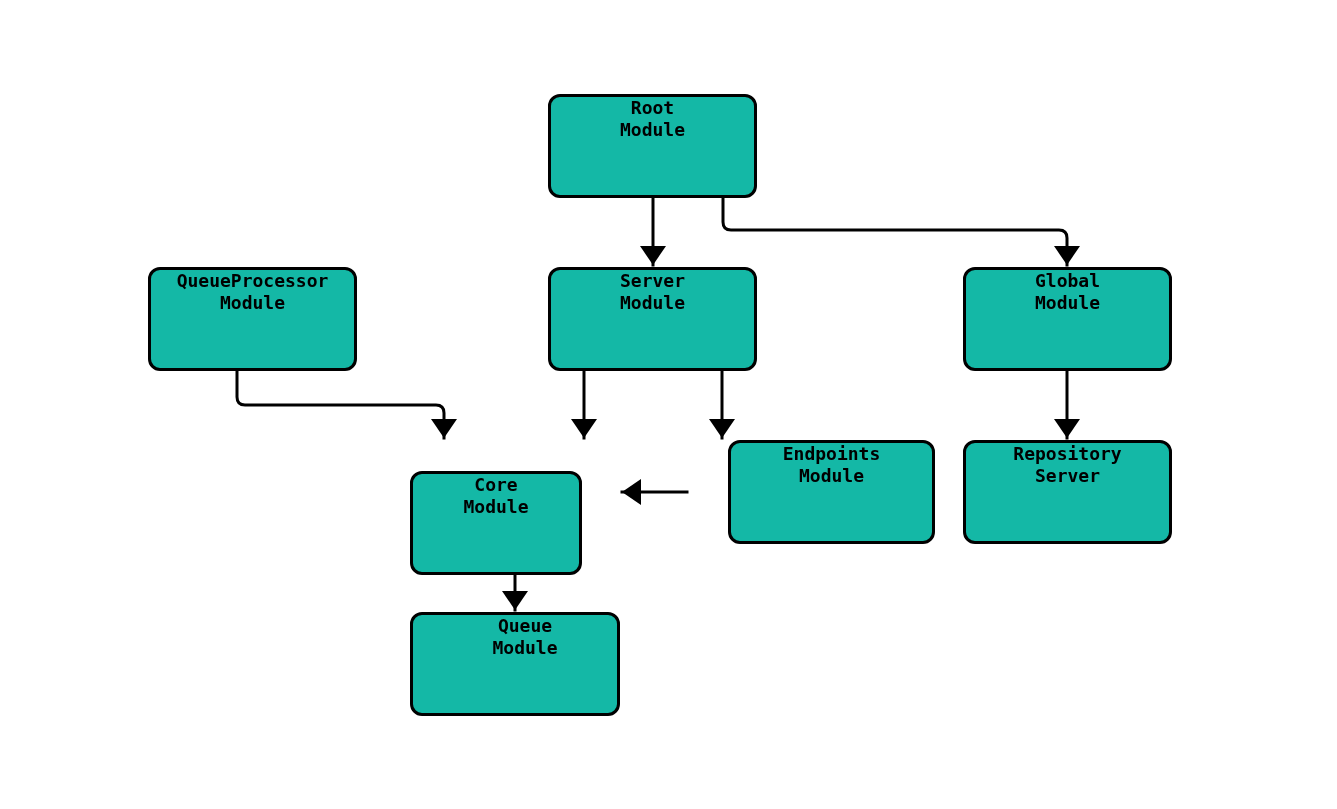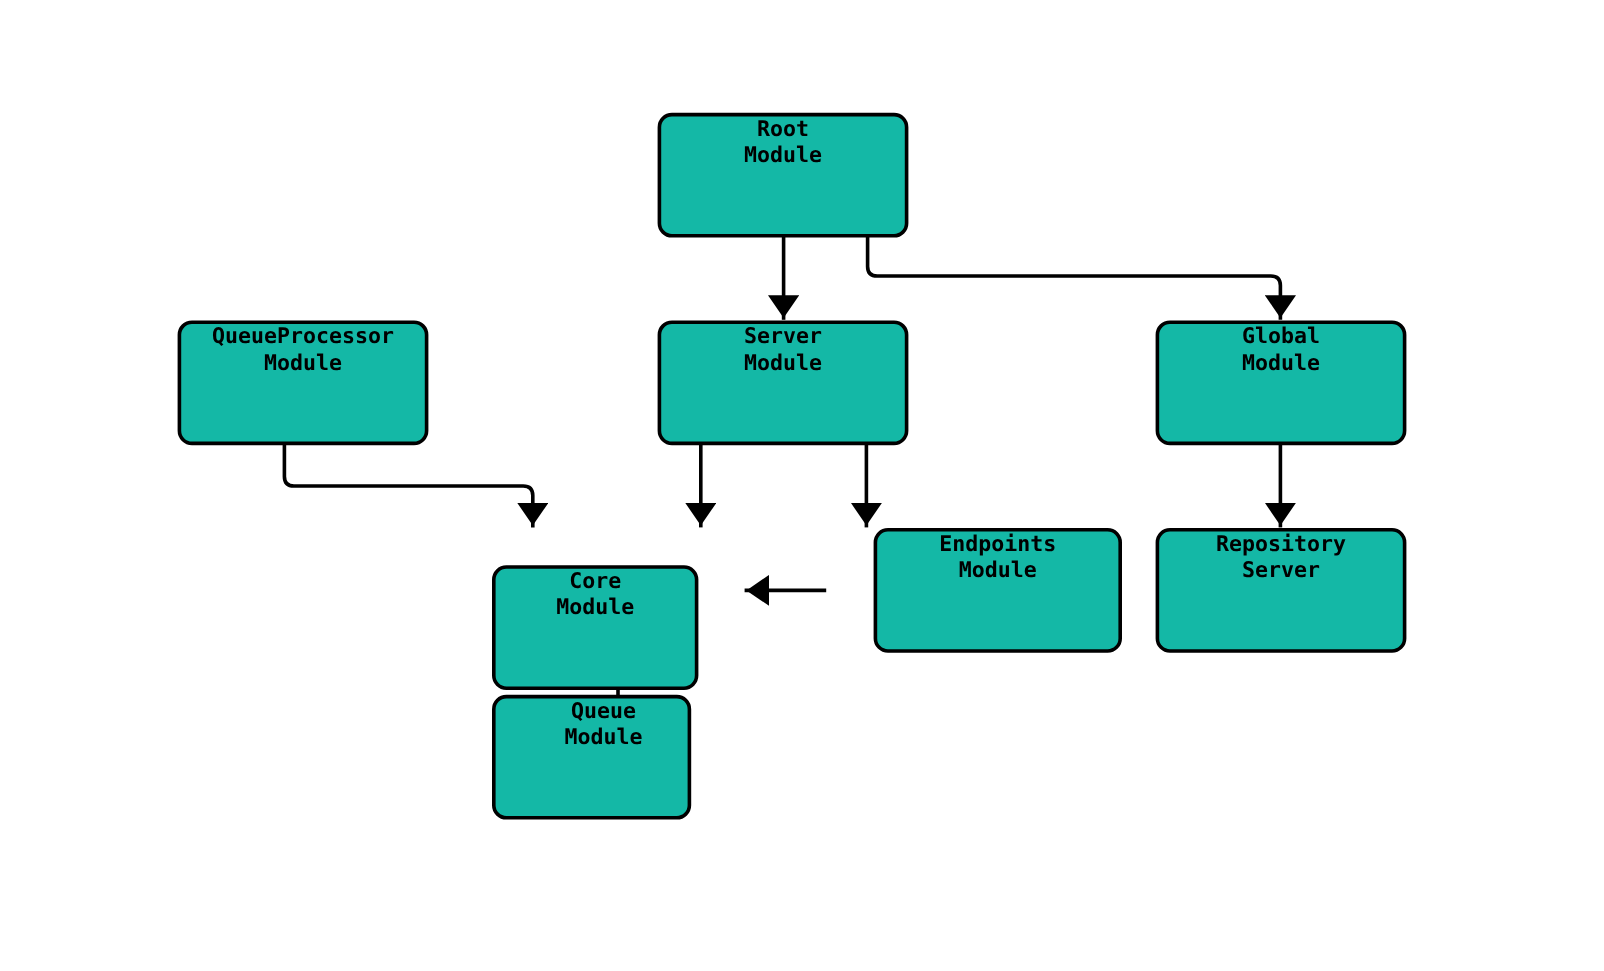--- a/index.html
+++ b/index.html
@@ -50,21 +50,21 @@
     text-align: center;
     white-space: pre-line;
   }
   .node-root          { left: 548px;  top: 94px;  }
   .node-queueprocessor{ left: 148px;  top: 267px; }
   .node-server        { left: 548px;  top: 267px; }
   .node-global        { left: 963px;  top: 267px; }
   .node-core          { left: 410px;  top: 440px; width: 172px; margin-top: 31px; }
   .node-endpoints     { left: 728px;  top: 440px; width: 207px; }
   .node-repository    { left: 963px;  top: 440px; }
-  .node-queue         { left: 410px;  top: 579px; width: 166px; padding-left: 20px; }
+  .node-queue         { left: 410px;  top: 612px; width: 210px; padding-left: 20px; }
 </style>
 </head>
 <body>
 
 <div class="canvas">
 
   <svg class="edges" viewBox="0 0 1337 809" xmlns="http://www.w3.org/2000/svg">
     <defs>
       <marker id="arrow" markerUnits="userSpaceOnUse" markerWidth="20" markerHeight="26" refX="19" refY="13" orient="auto">
         <path d="M 0 0 L 19 13 L 0 26 Z" fill="#000000"></path>

